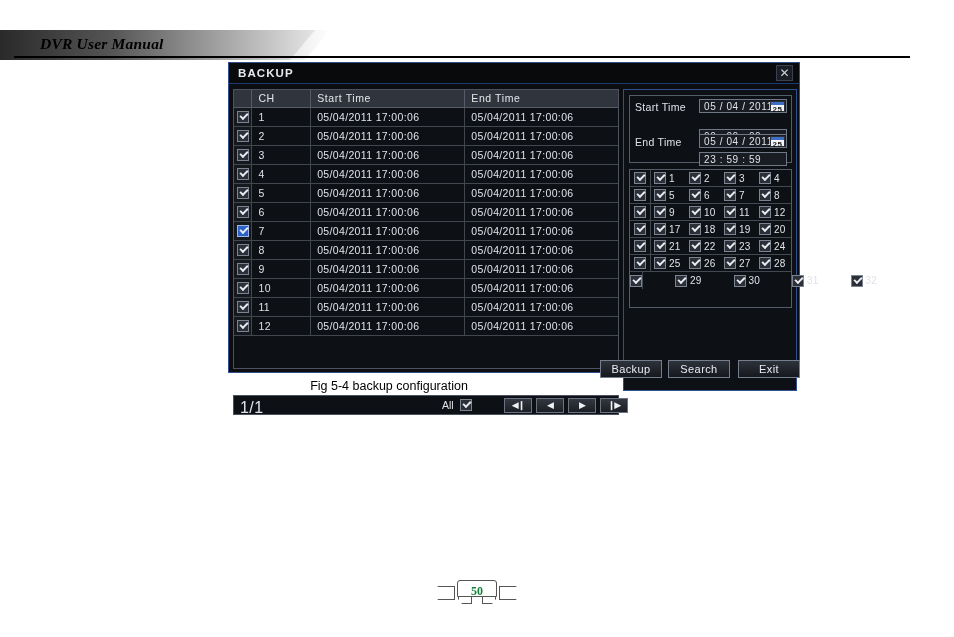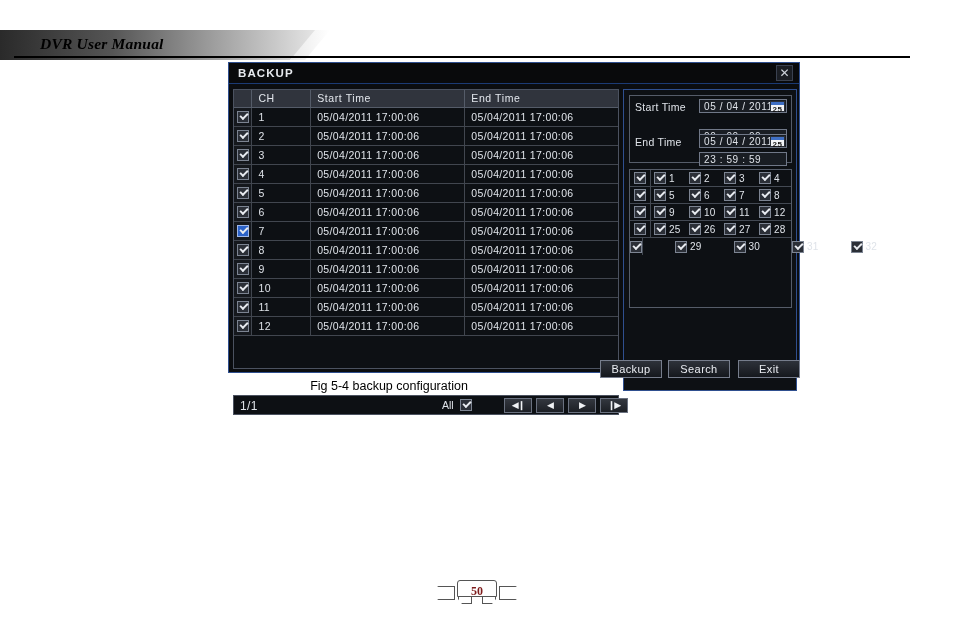--- a/index.html
+++ b/index.html
@@ -167,21 +167,21 @@
   #status-row {
     position: absolute;
     left: 4px; top: 332px;
     width: 386px; height: 20px;
     background: #0d1014;
     border: 1px solid #4b5260;
   }
   #page-indicator {
     position: absolute;
     left: 6px; top: 3px;
-    font-size: 12px;
+    font-size: 16px;
     color: #dfe3e9;
     letter-spacing: 0.4px;
   }
   #all-label {
     position: absolute;
     left: 208px; top: 3px;
     font-size: 10.5px;
     color: #dfe3e9;
   }
   #all-cb {
@@ -371,21 +371,21 @@
     width: 40px; height: 17px;
     background: #fff;
     border: 1px solid #555;
     border-radius: 3px 3px 0 0;
     text-align: center;
   }
   #page-number {
     font-family: "Liberation Serif", serif;
     font-weight: bold;
     font-size: 12px;
-    color: #7f1d1d;
+    color: #15803d;
     line-height: 15px;
   }
   #ribbon-tail-l, #ribbon-tail-r {
     position: absolute;
     top: 18px;
     width: 14px; height: 8px;
     border: 1px solid #555;
     border-top: none;
     background: #fff;
   }
@@ -604,20 +604,62 @@
               <span class="cb"></span>
               <span class="num">12</span>
             </div>
           </div>
           <div class="ch-row">
             <div class="rowall">
               <span class="cb"></span>
             </div>
             <div class="ch-cell">
               <span class="cb"></span>
+              <span class="num">17</span>
+            </div>
+            <div class="ch-cell">
+              <span class="cb"></span>
+              <span class="num">18</span>
+            </div>
+            <div class="ch-cell">
+              <span class="cb"></span>
+              <span class="num">19</span>
+            </div>
+            <div class="ch-cell">
+              <span class="cb"></span>
+              <span class="num">20</span>
+            </div>
+          </div>
+          <div class="ch-row">
+            <div class="rowall">
+              <span class="cb"></span>
+            </div>
+            <div class="ch-cell">
+              <span class="cb"></span>
+              <span class="num">21</span>
+            </div>
+            <div class="ch-cell">
+              <span class="cb"></span>
+              <span class="num">22</span>
+            </div>
+            <div class="ch-cell">
+              <span class="cb"></span>
+              <span class="num">23</span>
+            </div>
+            <div class="ch-cell">
+              <span class="cb"></span>
+              <span class="num">24</span>
+            </div>
+          </div>
+          <div class="ch-row">
+            <div class="rowall">
+              <span class="cb"></span>
+            </div>
+            <div class="ch-cell">
+              <span class="cb"></span>
               <span class="num">25</span>
             </div>
             <div class="ch-cell">
               <span class="cb"></span>
               <span class="num">26</span>
             </div>
             <div class="ch-cell">
               <span class="cb"></span>
               <span class="num">27</span>
             </div>

